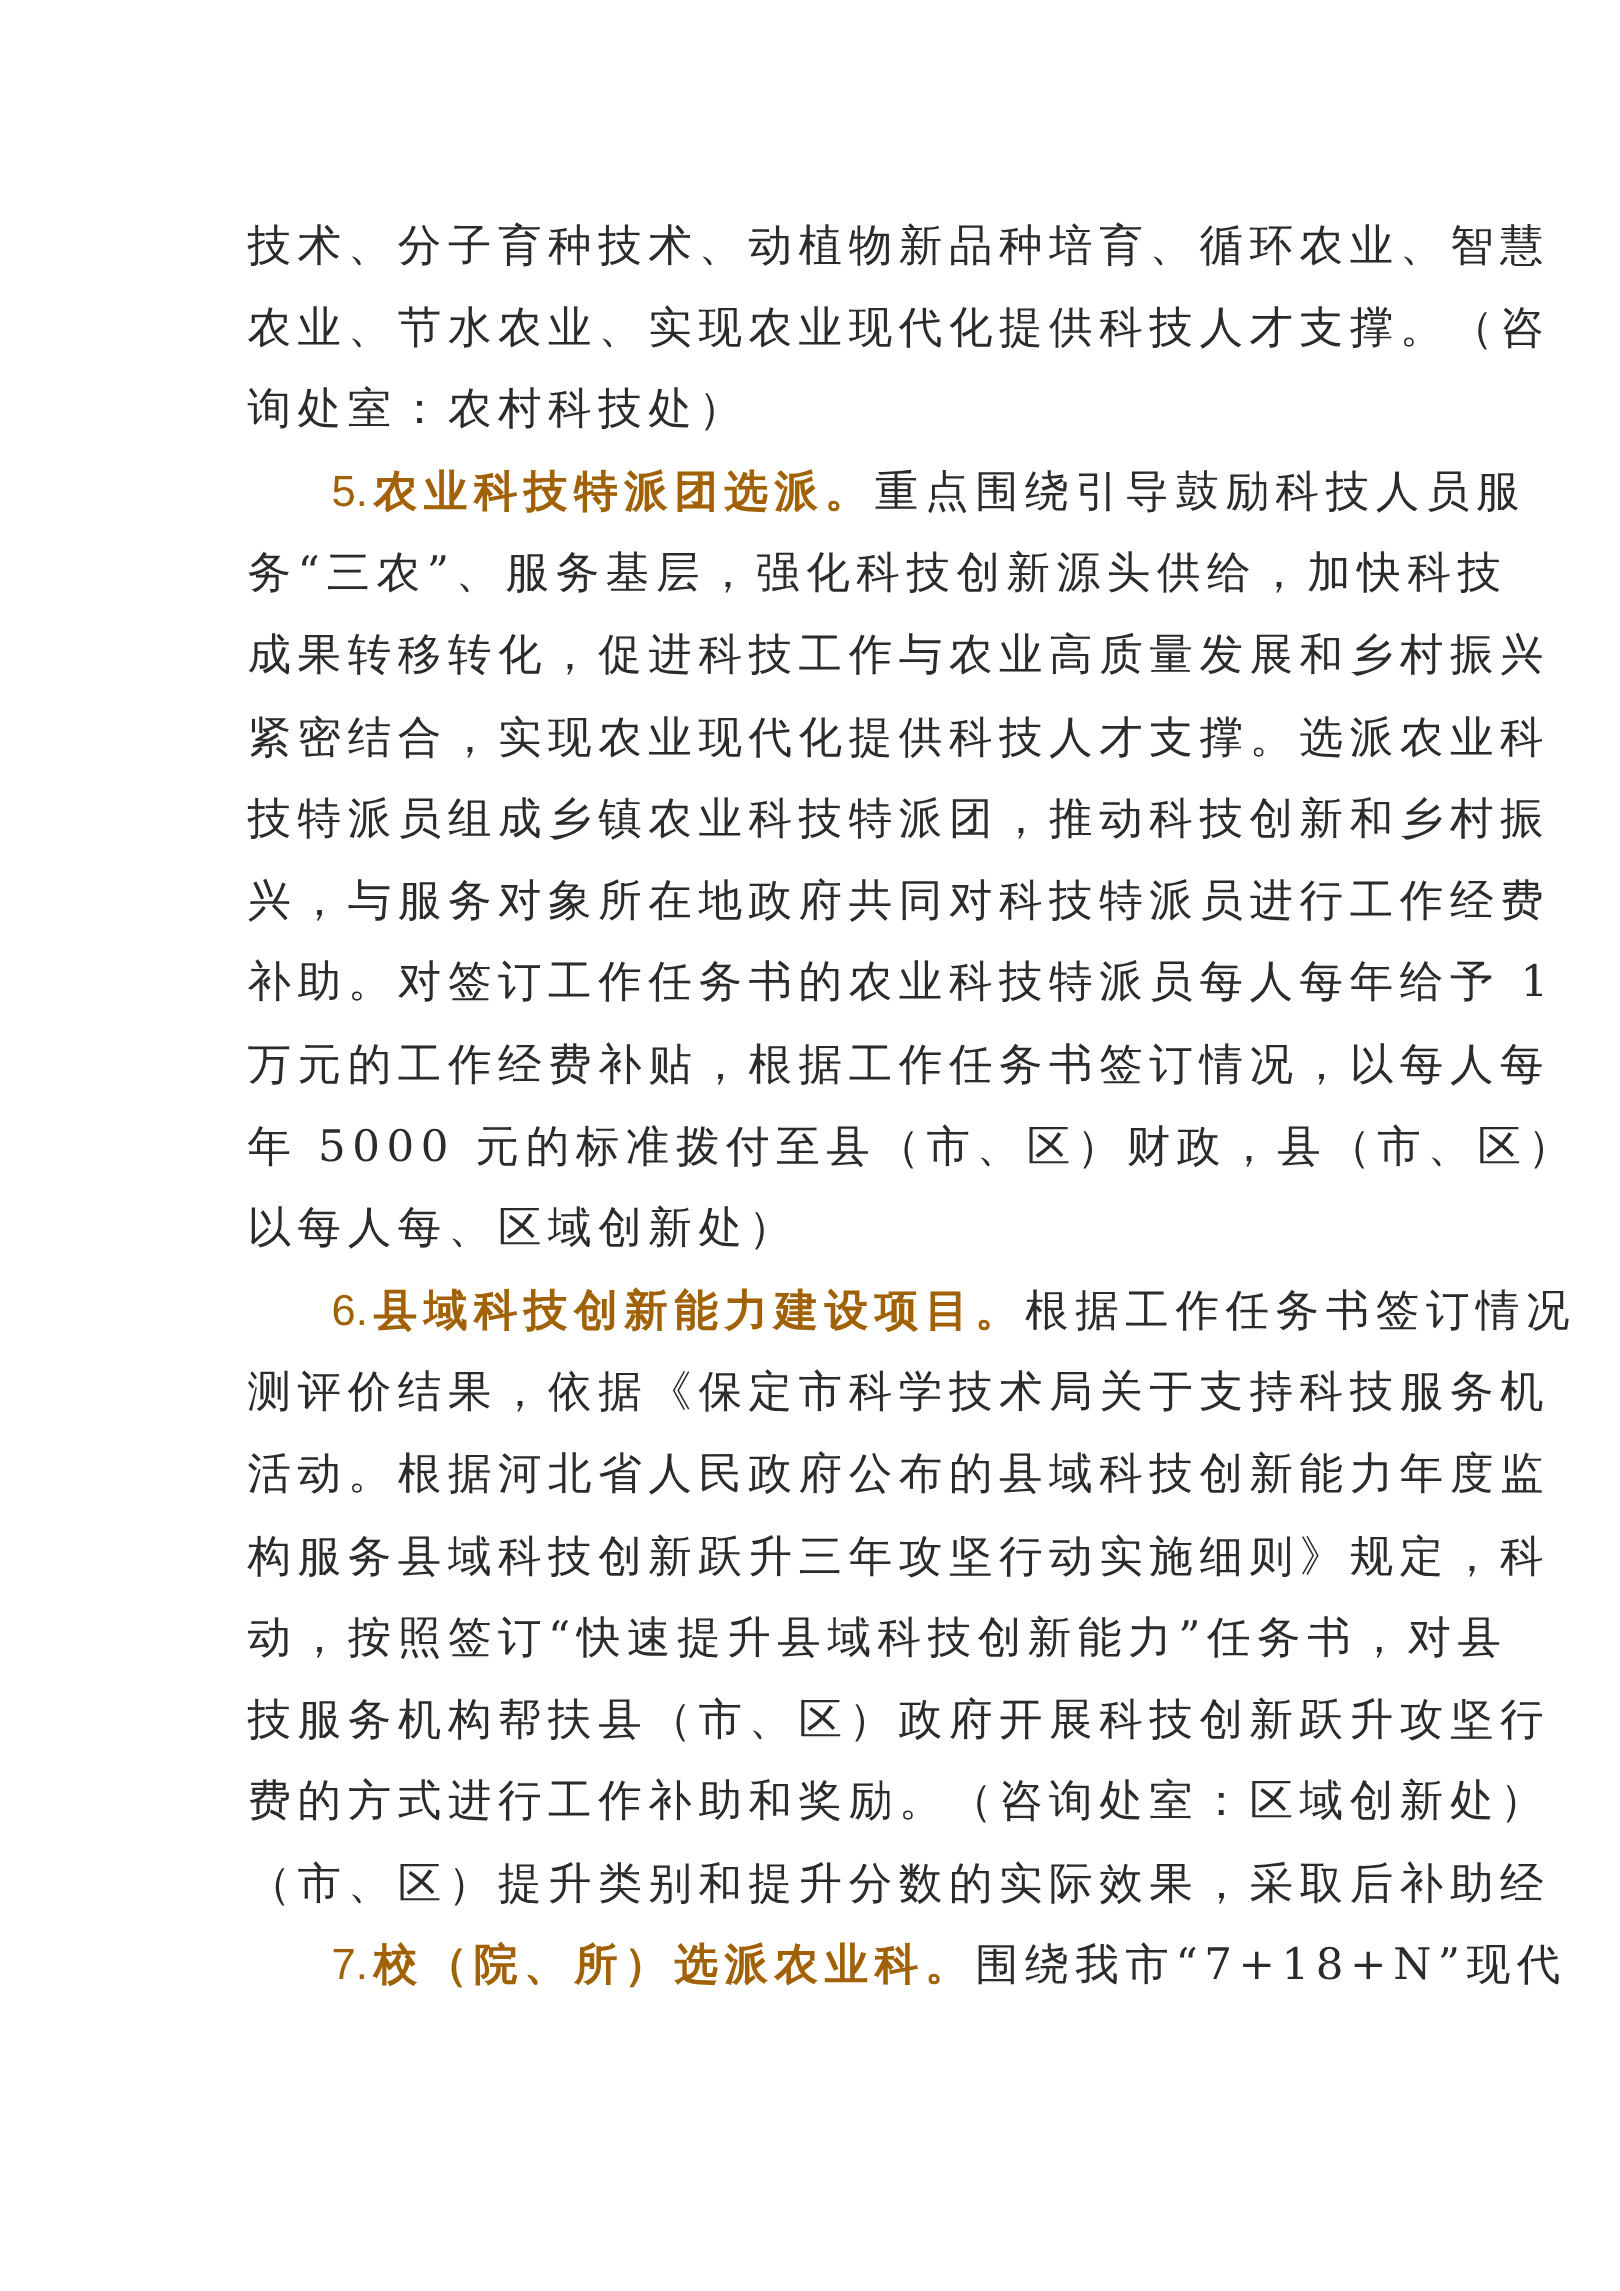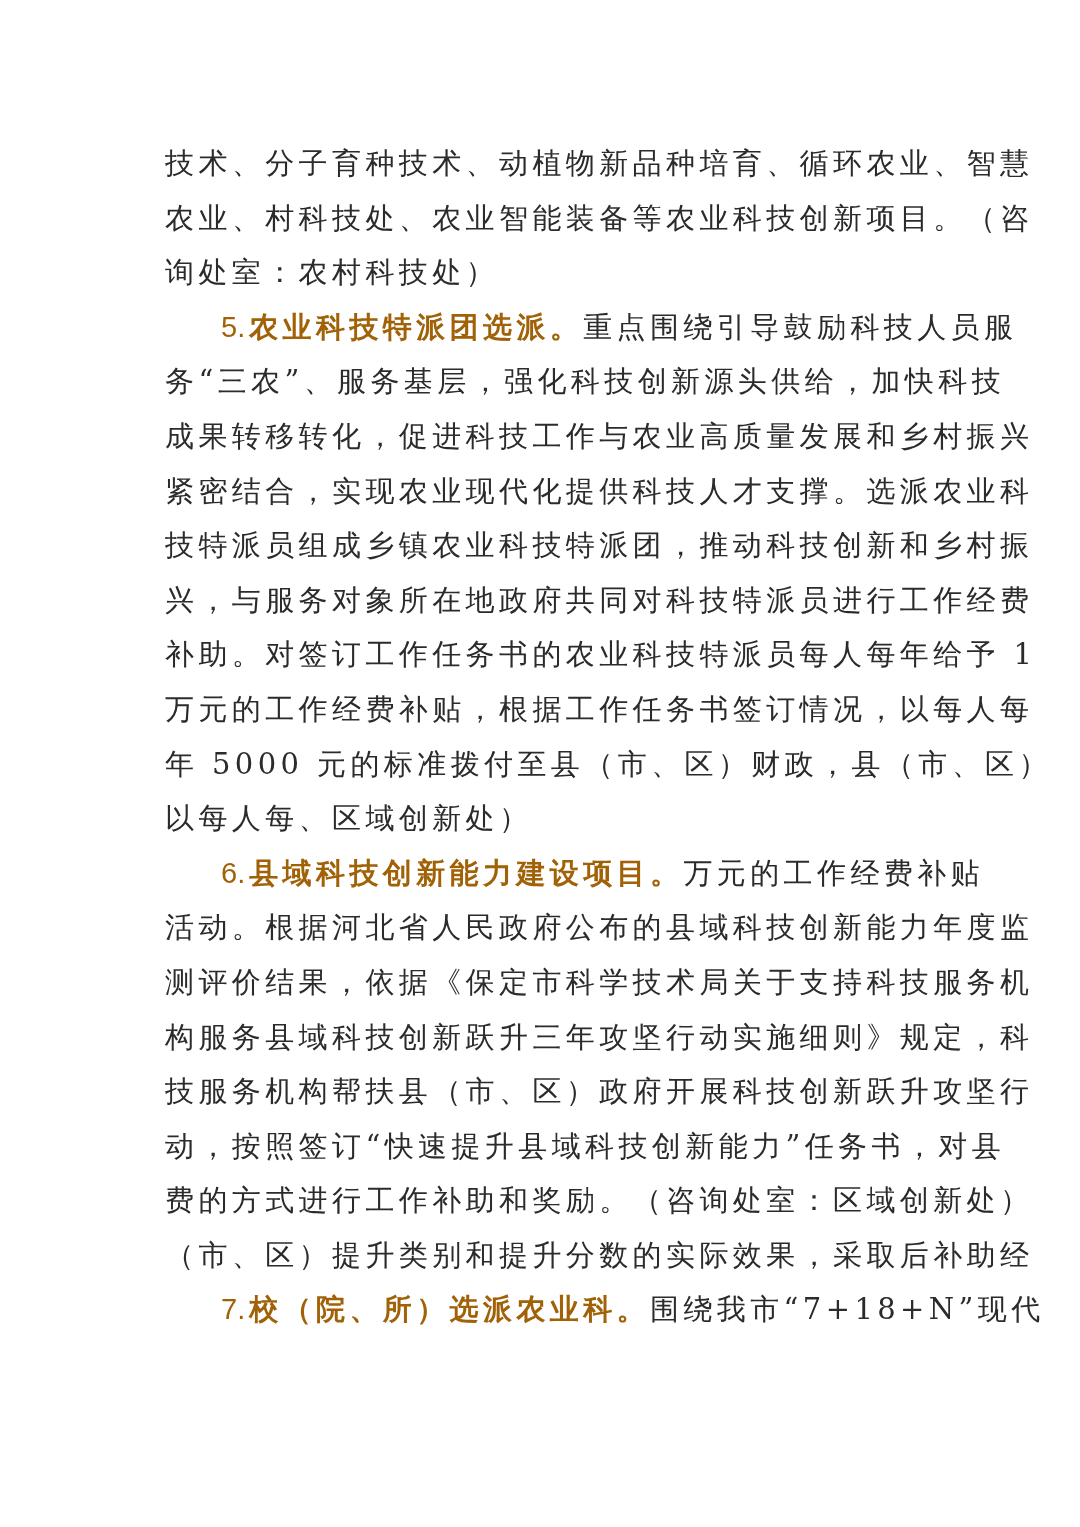--- a/index.html
+++ b/index.html
@@ -51,44 +51,44 @@
       margin: 0;
     }
   </style>
 </head>
 <body>
 
 <div class="page">
 
   <div class="para">
     <div class="line">技术、分子育种技术、动植物新品种培育、循环农业、智慧</div>
-    <div class="line">农业、村科技处、农业智能装备等农业科技创新项目。（咨</div>
+    <div class="line">农业、节水农业、实现农业现代化提供科技人才支撑。（咨</div>
     <div class="line last">询处室：农村科技处）</div>
   </div>
 
   <div class="para">
     <div class="line indent"><span class="heading"><span class="num">5.</span><span>农业科技特派团选派。</span></span><span>重点围绕引导鼓励科技人员服</span></div>
     <div class="line">务“三农”、服务基层，强化科技创新源头供给，加快科技</div>
     <div class="line">成果转移转化，促进科技工作与农业高质量发展和乡村振兴</div>
     <div class="line">紧密结合，实现农业现代化提供科技人才支撑。选派农业科</div>
     <div class="line">技特派员组成乡镇农业科技特派团，推动科技创新和乡村振</div>
     <div class="line">兴，与服务对象所在地政府共同对科技特派员进行工作经费</div>
     <div class="line">补助。对签订工作任务书的农业科技特派员每人每年给予 1</div>
     <div class="line">万元的工作经费补贴，根据工作任务书签订情况，以每人每</div>
     <div class="line">年 5000 元的标准拨付至县（市、区）财政，县（市、区）</div>
     <div class="line last">以每人每、区域创新处）</div>
   </div>
 
   <div class="para">
-    <div class="line indent"><span class="heading"><span class="num">6.</span><span>县域科技创新能力建设项目。</span></span><span>万元的工作经费补贴</span></div>
+    <div class="line indent"><span class="heading"><span class="num">6.</span><span>县域科技创新能力建设项目。</span></span><span>根据工作任务书签订情况</span></div>
+    <div class="line">测评价结果，依据《保定市科学技术局关于支持科技服务机</div>
     <div class="line">活动。根据河北省人民政府公布的县域科技创新能力年度监</div>
-    <div class="line">测评价结果，依据《保定市科学技术局关于支持科技服务机</div>
     <div class="line">构服务县域科技创新跃升三年攻坚行动实施细则》规定，科</div>
+    <div class="line">动，按照签订“快速提升县域科技创新能力”任务书，对县</div>
     <div class="line">技服务机构帮扶县（市、区）政府开展科技创新跃升攻坚行</div>
-    <div class="line">动，按照签订“快速提升县域科技创新能力”任务书，对县</div>
     <div class="line last">费的方式进行工作补助和奖励。（咨询处室：区域创新处）</div>
     <div class="line">（市、区）提升类别和提升分数的实际效果，采取后补助经</div>
   </div>
 
   <div class="para">
     <div class="line indent"><span class="heading"><span class="num">7.</span><span>校（院、所）选派农业科。</span></span><span>围绕我市“7+18+N”现代</span></div>
   </div>
 
 </div>
 

